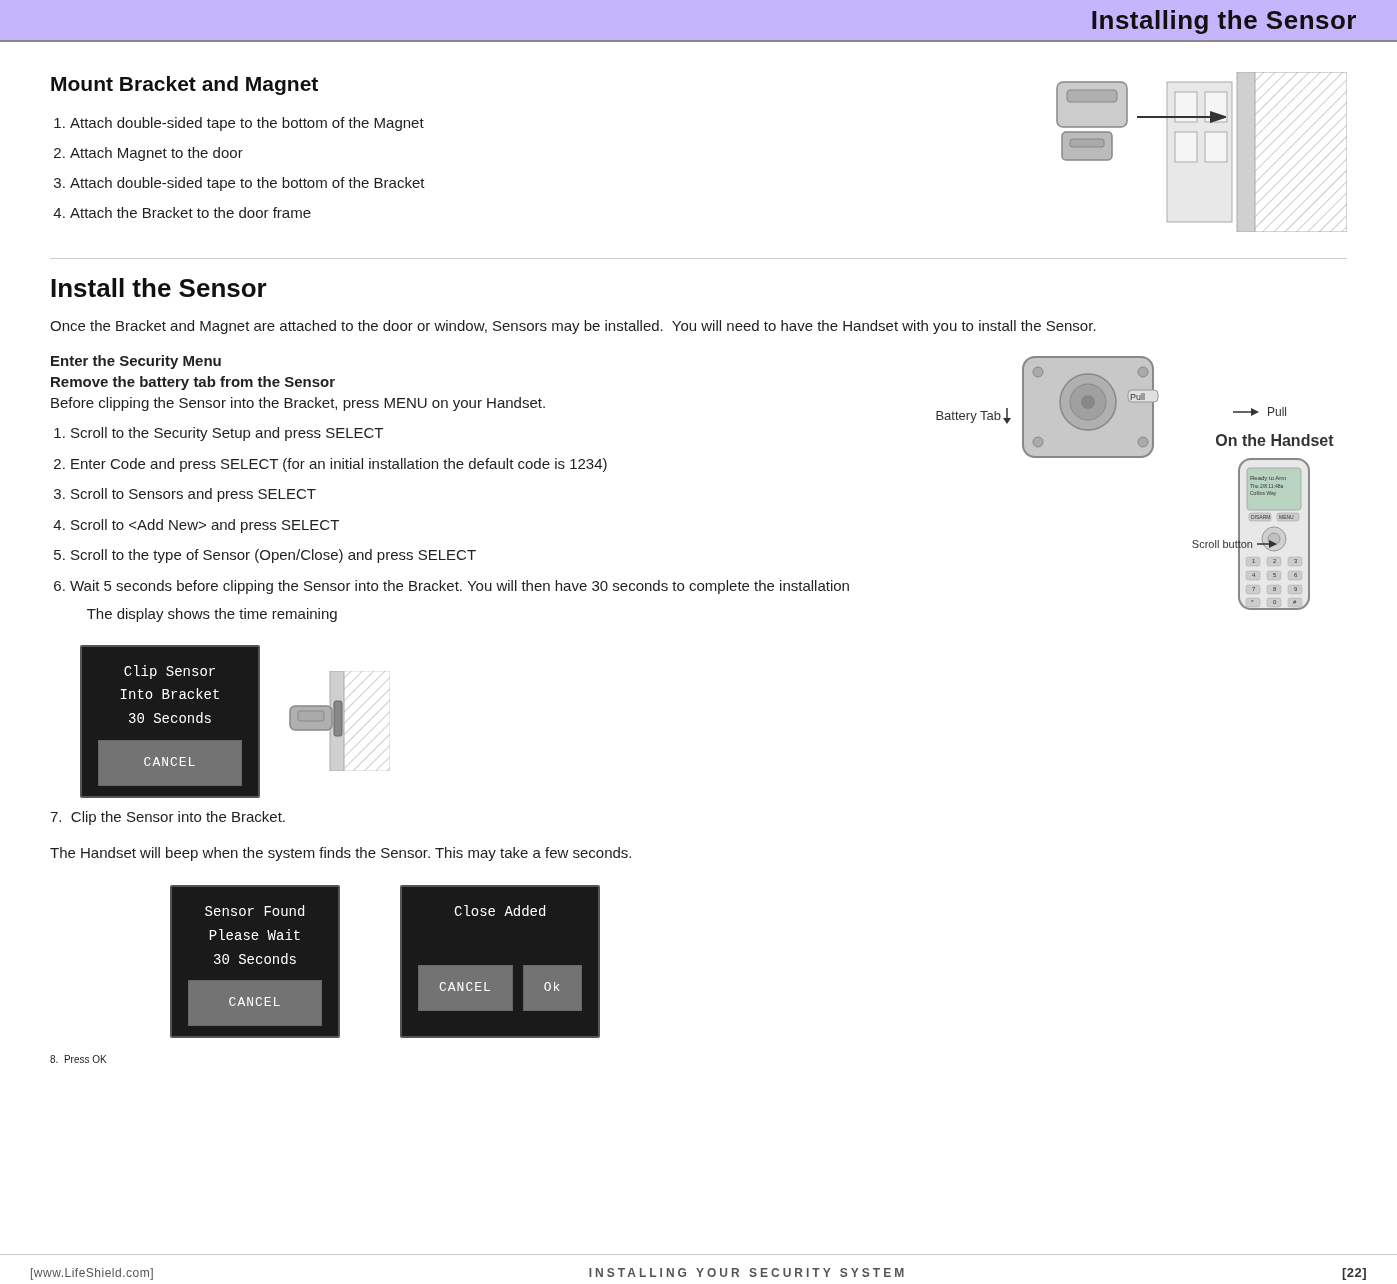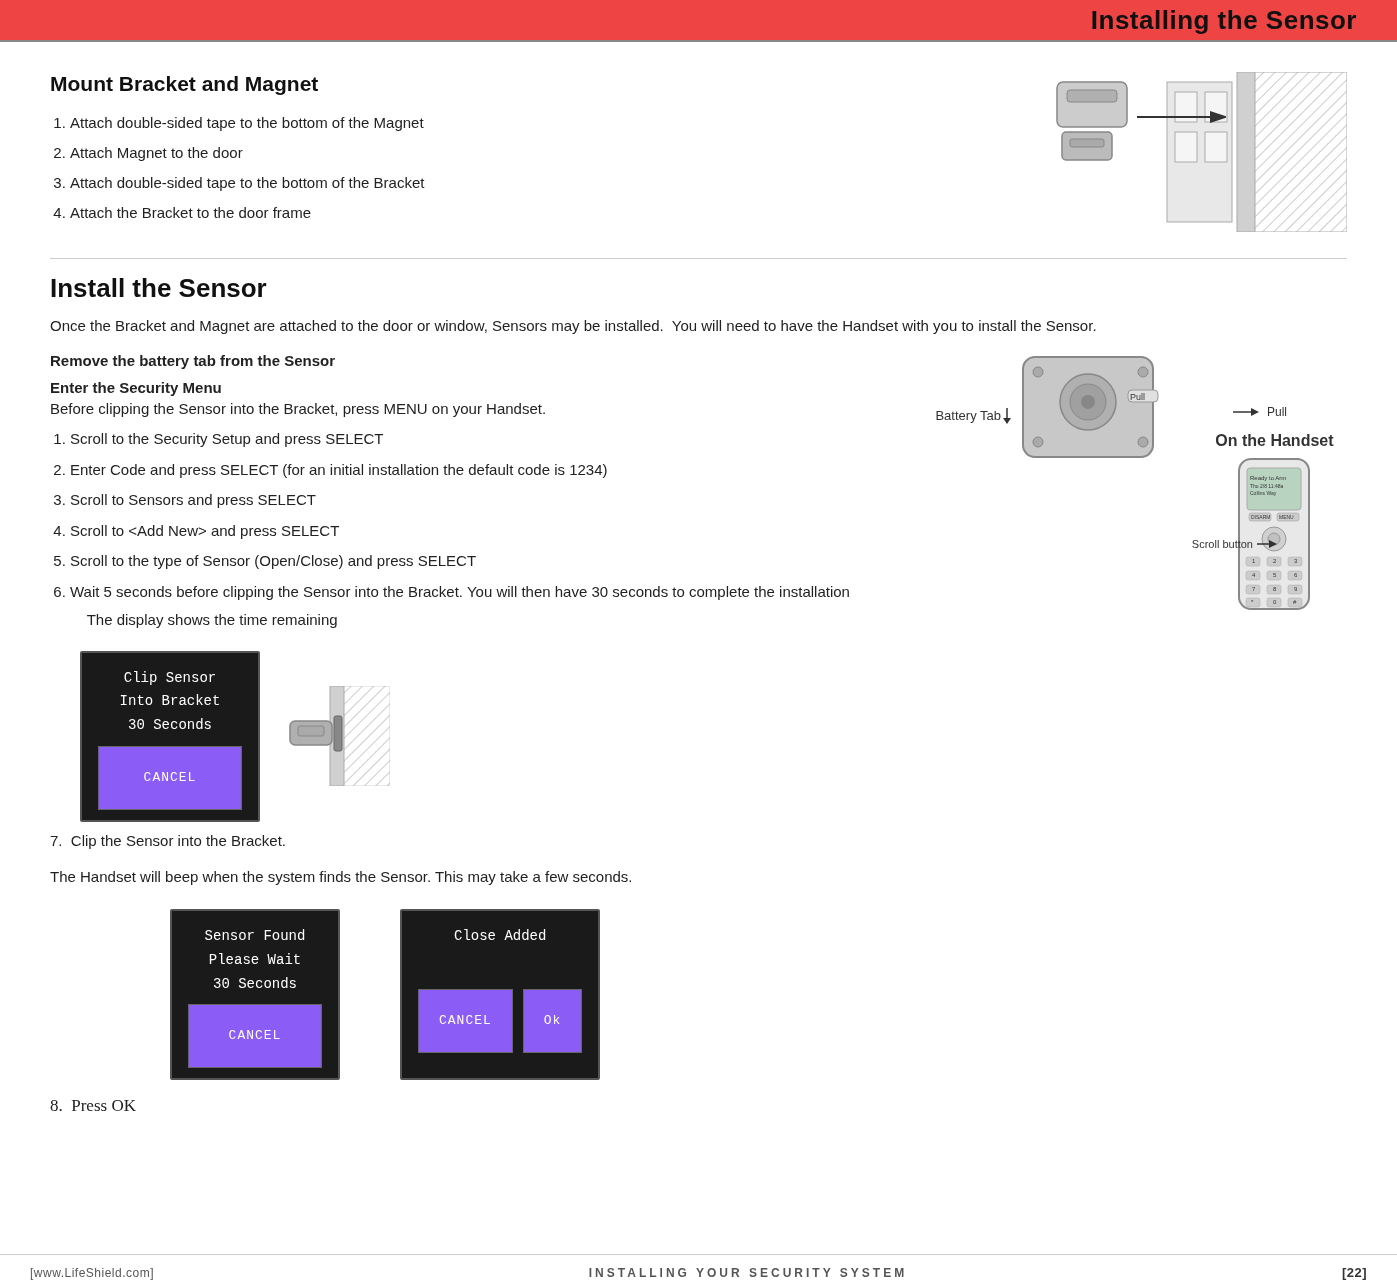--- a/index.html
+++ b/index.html
@@ -8,21 +8,21 @@
       background: #fff;
       width: 1397px;
       min-height: 1284px;
       position: relative;
       font-size: 15px;
       color: #222;
     }
 
     
     .header-bar {
-      background: #ef4444;
+      background: #c4b5fd;
       height: 42px;
       display: flex;
       align-items: center;
       justify-content: flex-end;
       padding-right: 40px;
       border-bottom: 2px solid #888;
     }
     .header-title {
       font-size: 26px;
       font-weight: bold;
@@ -108,25 +108,25 @@
       font-family: 'Courier New', monospace;
       font-size: 14px;
       padding: 14px 16px 10px 16px;
       border: 2px solid #555;
       border-radius: 2px;
       min-width: 180px;
       text-align: center;
       line-height: 1.7;
     }
     .lcd-box .lcd-cancel-bar {
-      background: #8b5cf6;
+      background: #737373;
       color: #fff;
       font-family: 'Courier New', monospace;
       font-size: 13px;
-      padding: 20px 20px;
+      padding: 11px 20px;
       margin-top: 8px;
       border: 1px solid #666;
       letter-spacing: 1px;
     }
 
     .sensor-displays {
       display: flex;
       gap: 60px;
       margin-top: 20px;
       margin-left: 120px;
@@ -173,22 +173,21 @@
 
     .sensor-found-area {
       margin-top: 16px;
       margin-bottom: 10px;
       font-size: 15px;
       line-height: 1.6;
     }
 
     .press-ok {
       margin-top: 16px;
-      font-size: 17px;
-      font-family: Liberation Serif, serif;
+      font-size: 10px;
     }
 
     b { font-weight: normal; }
 
     .page-num {
       font-weight: bold;
       color: #333;
       font-size: 13px;
     }
     .footer-center {
@@ -356,23 +355,23 @@
 
         <div style="display: flex; align-items: center; gap: 4px; margin-top: -80px; margin-right: 80px;">
           <span style="font-size: 11px; color: #333;">Scroll button</span>
           <svg width="20" height="10" viewBox="0 0 20 10">
             <line x1="0" y1="5" x2="16" y2="5" stroke="#333" stroke-width="1.5"></line>
             <polygon points="12,1 20,5 12,9" fill="#333"></polygon>
           </svg>
         </div>
       </div>
 
+      <p class="sub-heading" style="margin-top: 10px;">Enter the Security Menu</p>
+
       <p class="sub-heading">Remove the battery tab from the Sensor</p>
-
-      <p class="sub-heading" style="margin-top: 10px;">Enter the Security Menu</p>
       <p style="font-size: 15px; margin-bottom: 8px;">
         Before clipping the <b>Sensor</b> into the <b>Bracket</b>, press MENU on your <b>Handset</b>.
       </p>
 
       <ol class="steps-list">
         <li>Scroll to the <b>Security Setup</b> and press SELECT</li>
         <li>Enter Code and press SELECT (for an initial installation the default code is 1234)</li>
         <li>Scroll to <b>Sensors</b> and press SELECT</li>
         <li>Scroll to <b>&lt;Add New&gt;</b> and press SELECT</li>
         <li> Scroll to the type of <b>Sensor</b> (Open/Close) and press SELECT</li>

